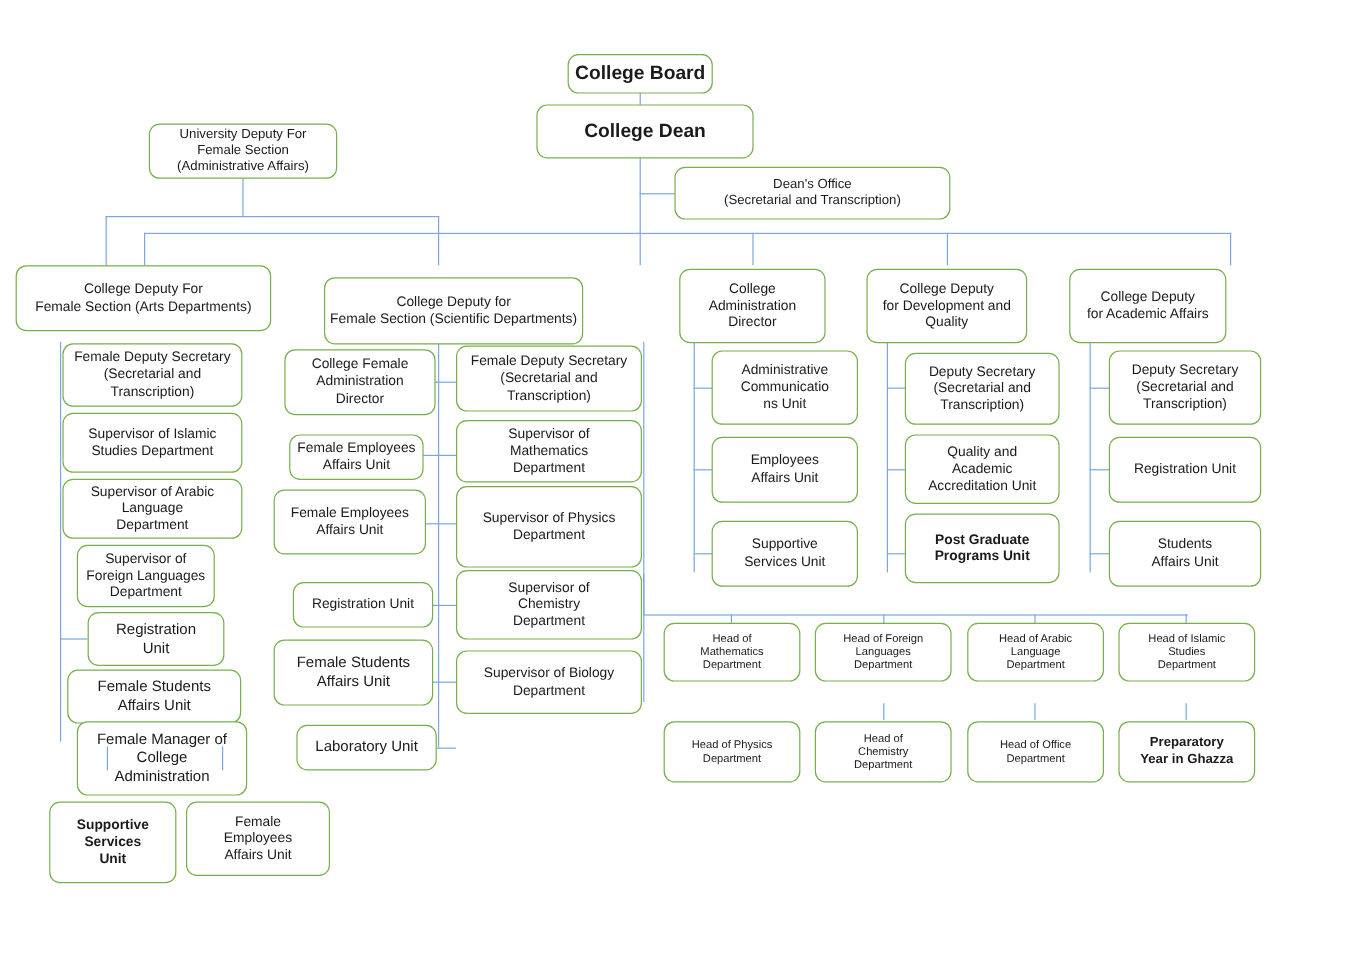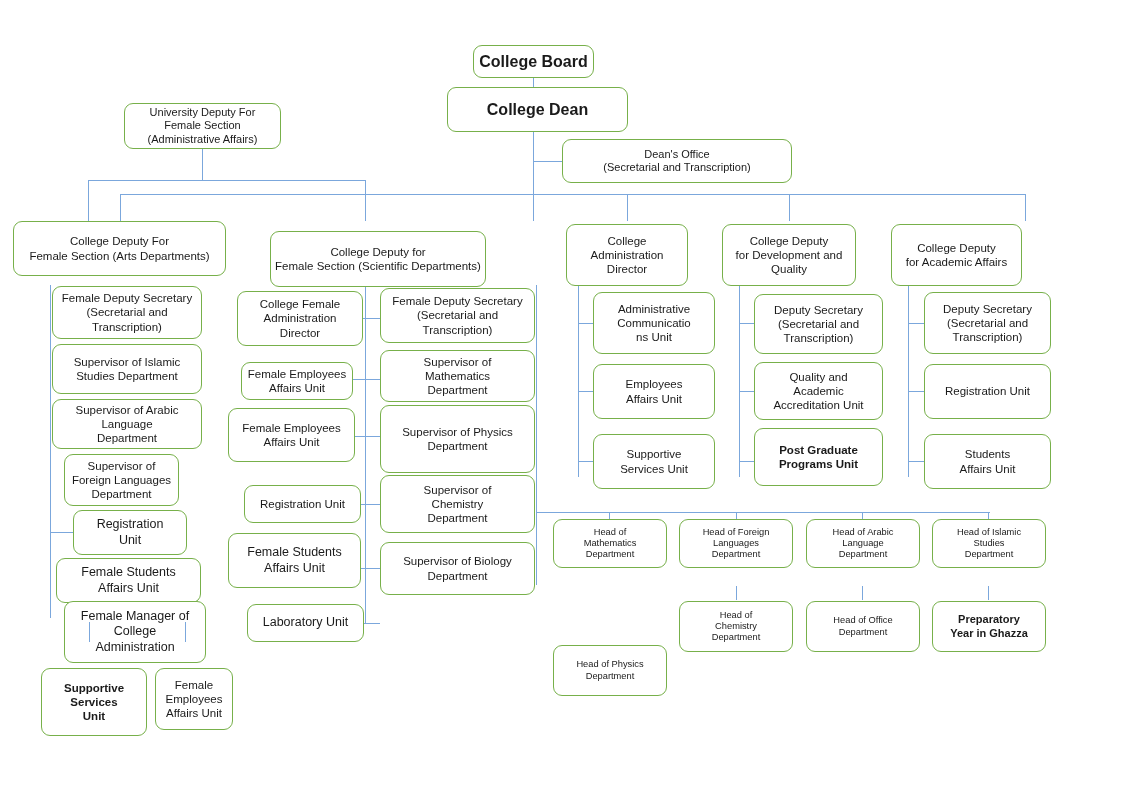--- a/index.html
+++ b/index.html
@@ -174,21 +174,21 @@
       <span class="txt">Female Manager of
 College
 Administration</span>
     </div>
 
   <div class="node t115 bold" style="left:41px; top:668px; width:106px; height:68px;">
       <span class="txt">Supportive
 Services
 Unit</span>
     </div>
-  <div class="node t115" style="left:155px; top:668px; width:78px; height:62px;">
+  <div class="node t115" style="left:155px; top:668px; width:120px; height:62px;">
       <span class="txt">Female
 Employees
 Affairs Unit</span>
     </div>
 
   <div class="node t115" style="left:270px; top:231px; width:216px; height:56px;">
       <span class="txt">College Deputy for
 Female Section (Scientific Departments)</span>
     </div>
 
@@ -309,21 +309,21 @@
       <span class="txt">Head of Arabic
 Language
 Department</span>
     </div>
   <div class="node t9" style="left:932px; top:519px; width:114px; height:49px;">
       <span class="txt">Head of Islamic
 Studies
 Department</span>
     </div>
 
-  <div class="node t9" style="left:553px; top:601px; width:114px; height:51px;margin-top:44px;">
+  <div class="node t9" style="left:553px; top:601px; width:114px; height:51px;">
       <span class="txt">Head of Physics
 Department</span>
     </div>
   <div class="node t9" style="left:679px; top:601px; width:114px; height:51px;">
       <span class="txt">Head of
 Chemistry
 Department</span>
     </div>
   <div class="node t9" style="left:806px; top:601px; width:114px; height:51px;">
       <span class="txt">Head of Office

